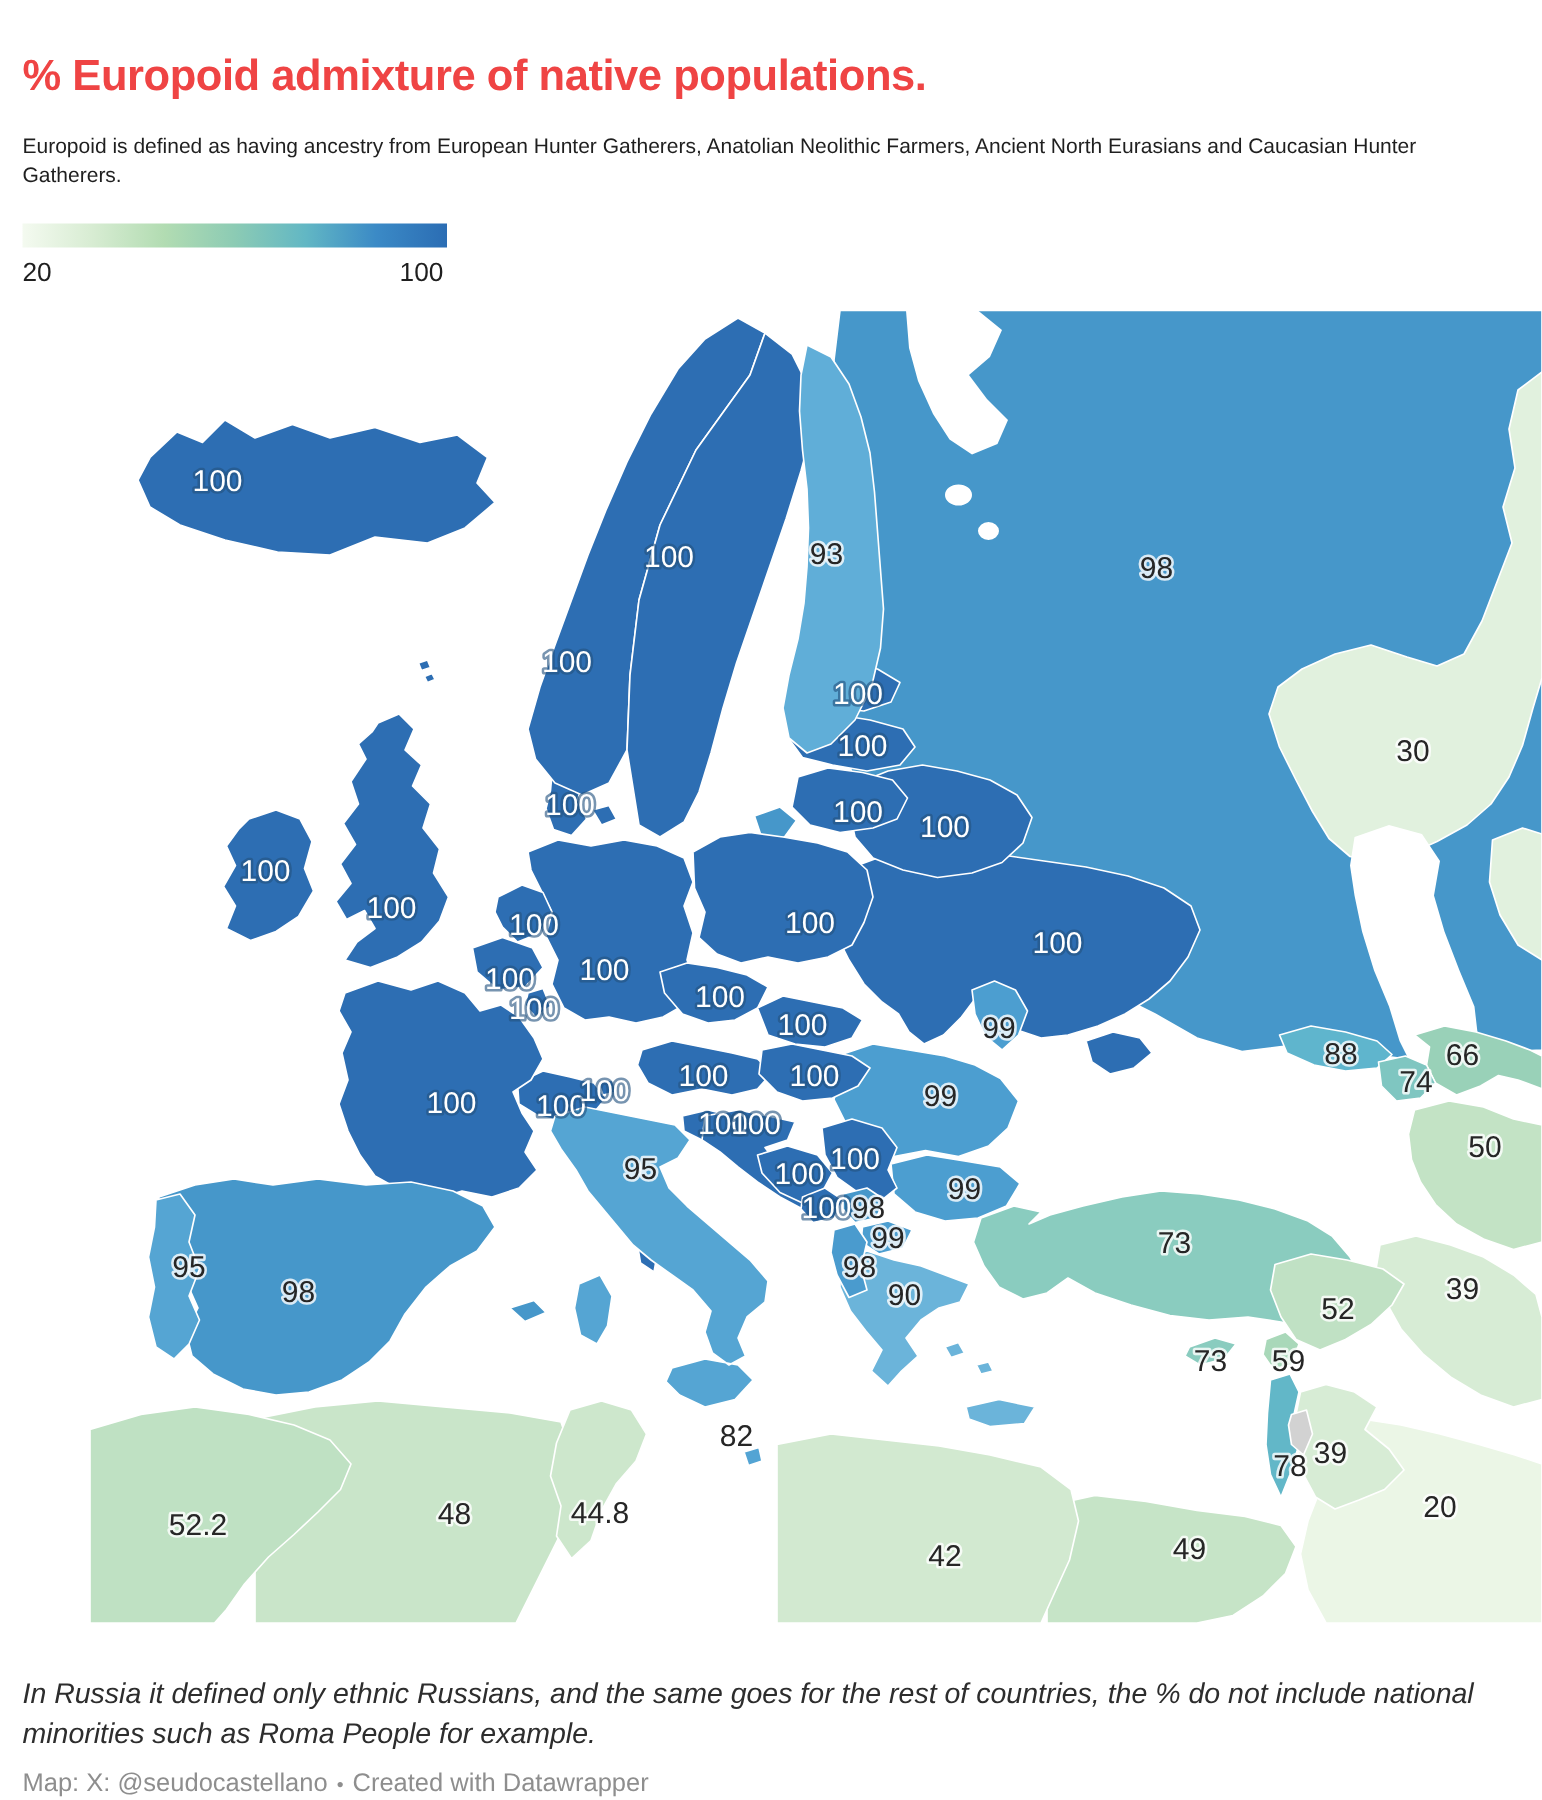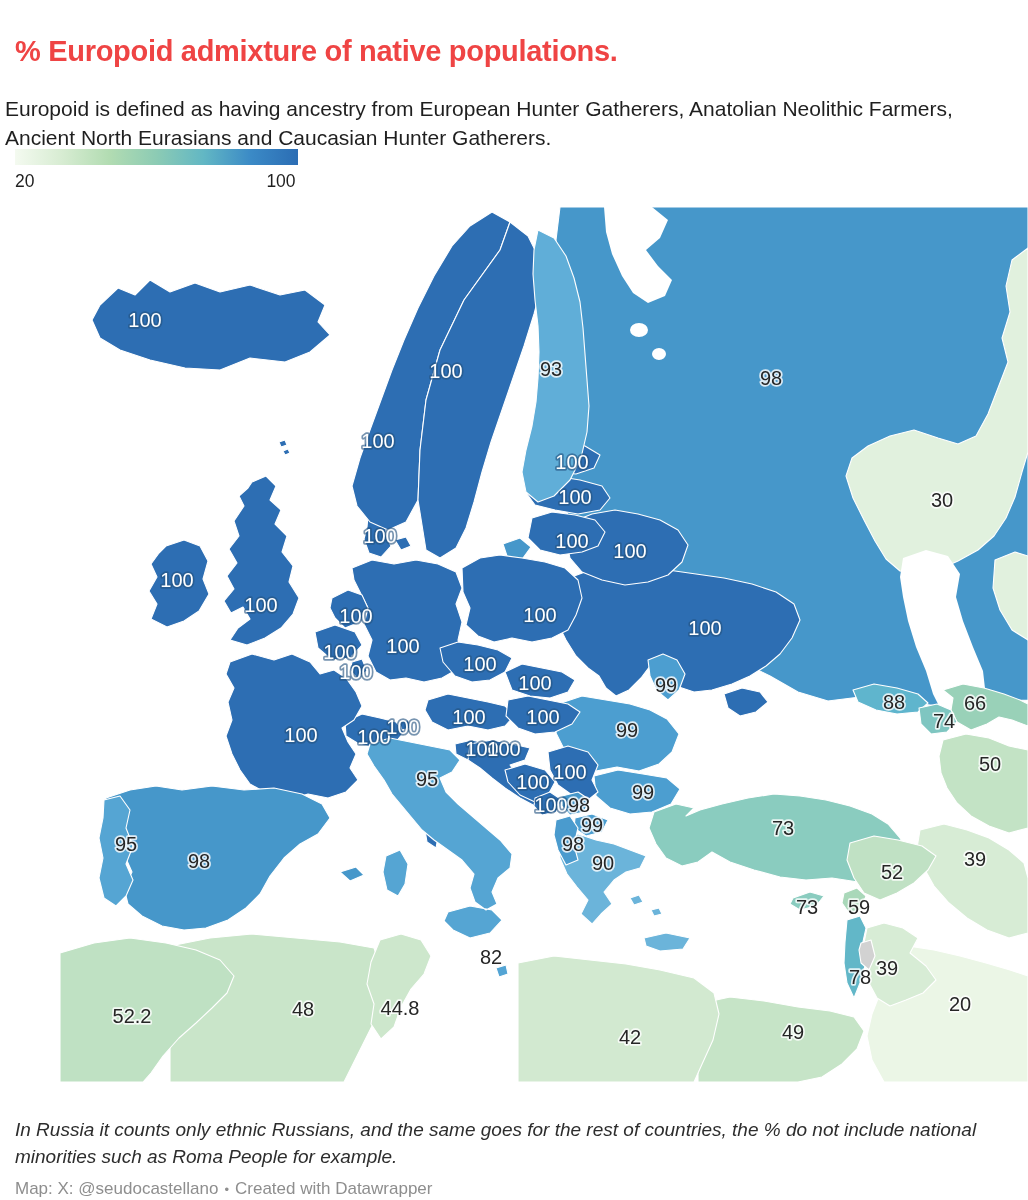--- a/index.html
+++ b/index.html
@@ -5,21 +5,21 @@
   html,body{margin:0;padding:0;}
   body{
     width:1028px;height:1200px;position:relative;background:#ffffff;
     font-family:"Liberation Sans",sans-serif;overflow:hidden;
   }
   .title{
     position:absolute;left:15px;top:16px;font-size:29px;font-weight:700;
     color:#ef4444;letter-spacing:-0.3px;
   }
   .subtitle{
-    position:absolute;left:5px;top:74px;width:985px;font-size:21px;
+    position:absolute;left:15px;top:74px;width:985px;font-size:14px;
     color:#1f1f1f;line-height:1.38;
   }
   .legend-bar{
     position:absolute;left:15px;top:149px;width:283px;height:16px;
   }
   .legend-min{
     position:absolute;left:15px;top:171px;font-size:17.5px;color:#1f1f1f;
   }
   .legend-max{
     position:absolute;left:259px;top:171px;width:44px;text-align:center;
@@ -180,14 +180,14 @@
       <text x="504" y="756" class="map-label lbl-light">100</text>
       <text x="533" y="789" class="map-label lbl-light">100</text>
       <text x="570" y="779" class="map-label lbl-light">100</text>
       <text x="551" y="812" class="map-label lbl-light">100</text>
       <text x="579" y="812" class="map-label lbl-dark">98</text>
       <text x="592" y="832" class="map-label lbl-dark">99</text>
       <text x="573" y="851" class="map-label lbl-dark">98</text>
     </g>
 </svg>
 
-<p class="note">In Russia it counts only ethnic Russians, and the same goes for the rest of countries, the % do not include national minorities such as Roma People for example.</p>
+<p class="note">In Russia it defined only ethnic Russians, and the same goes for the rest of countries, the % do not include national minorities such as Roma People for example.</p>
 <p class="credit"><span>Map: X: @seudocastellano</span><span class="sep">•</span><span>Created with Datawrapper</span></p>
 
 </body></html>

